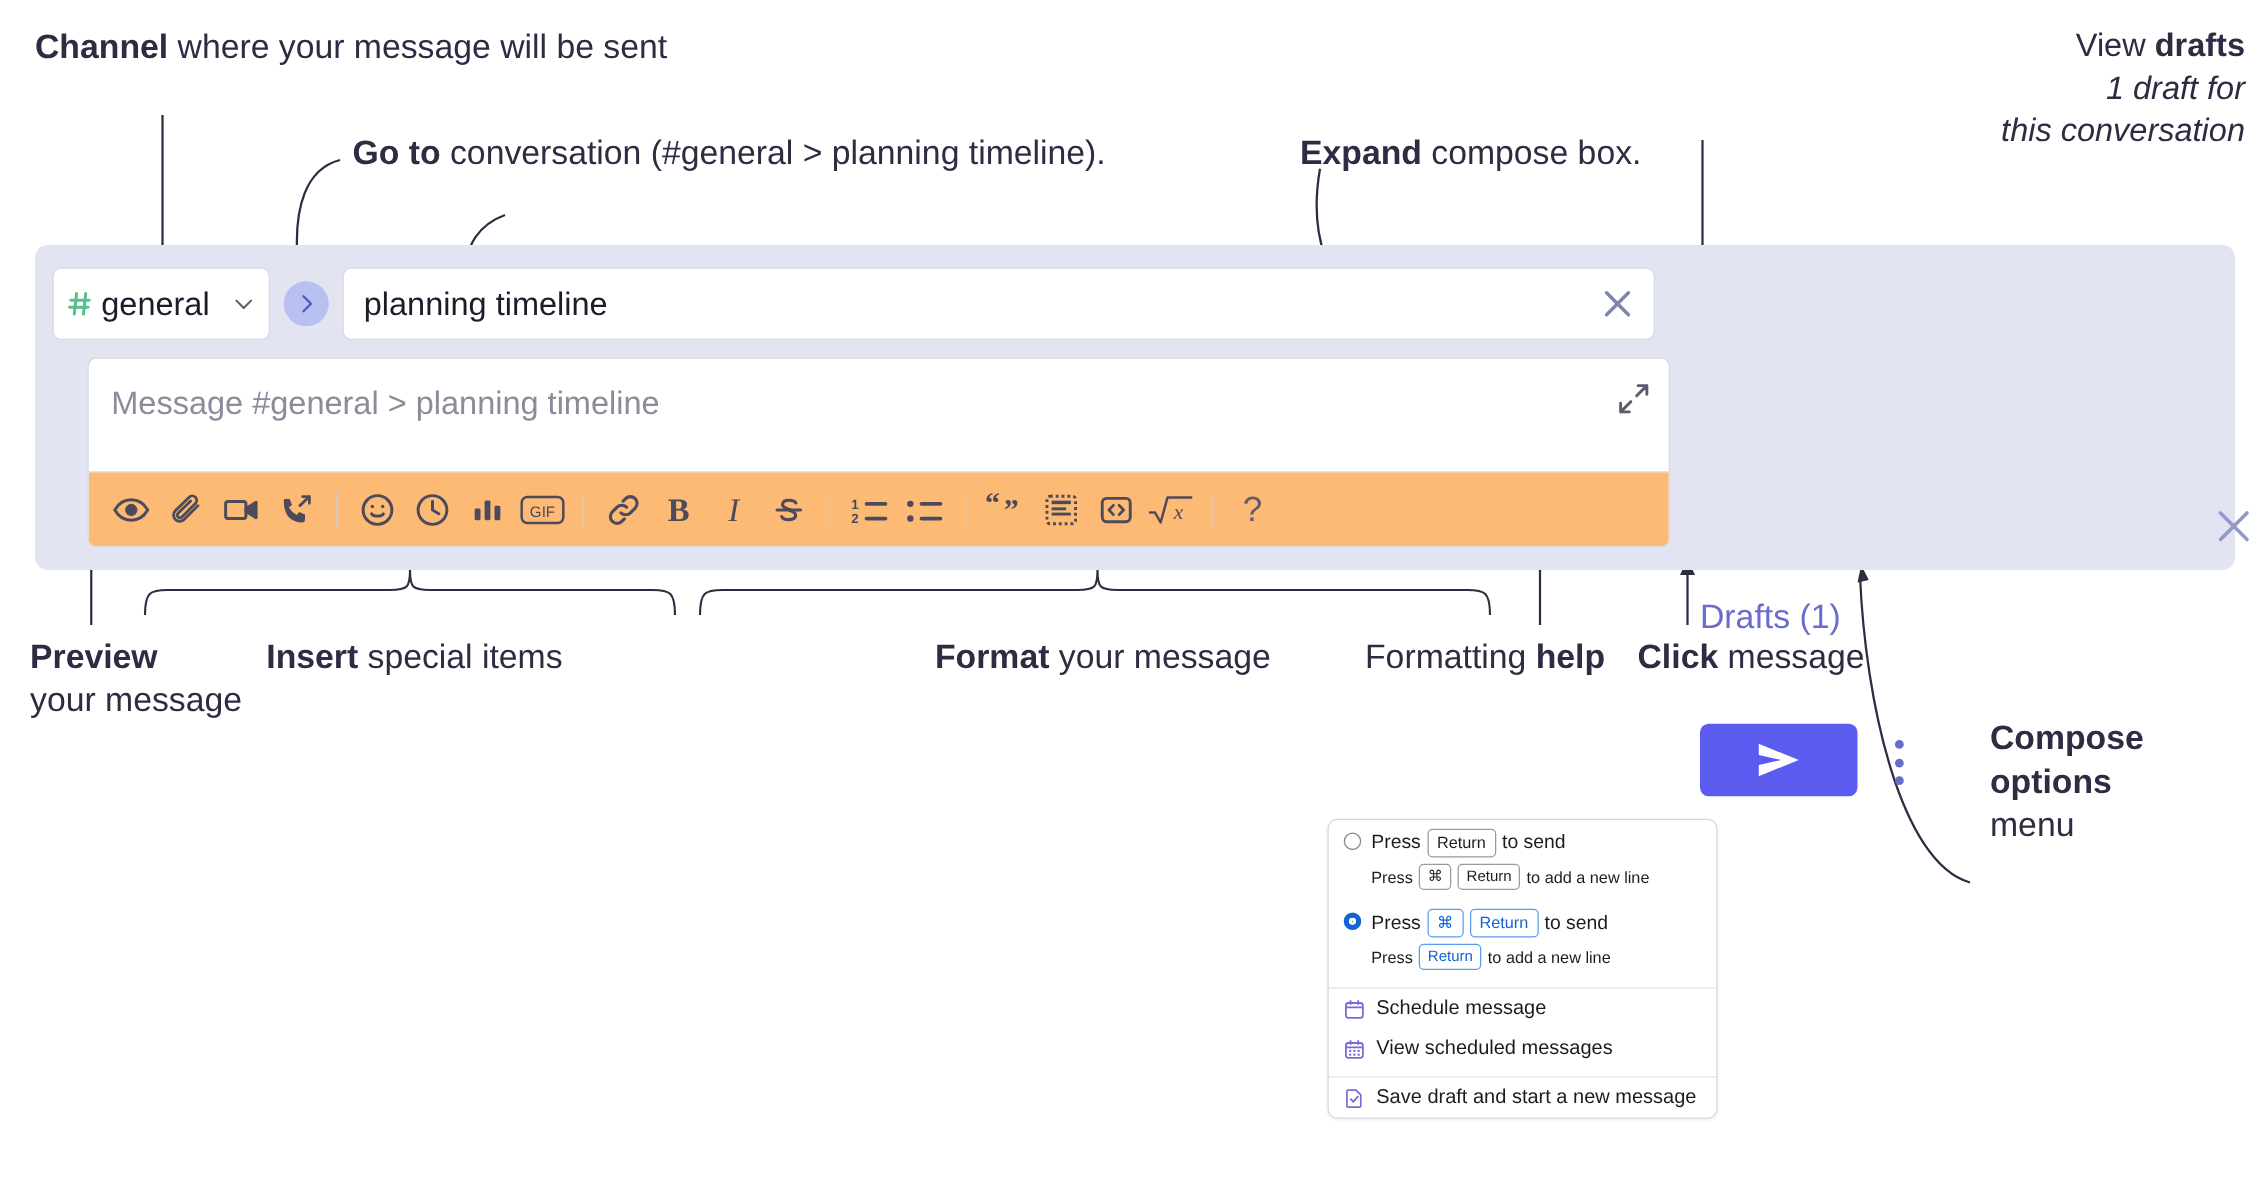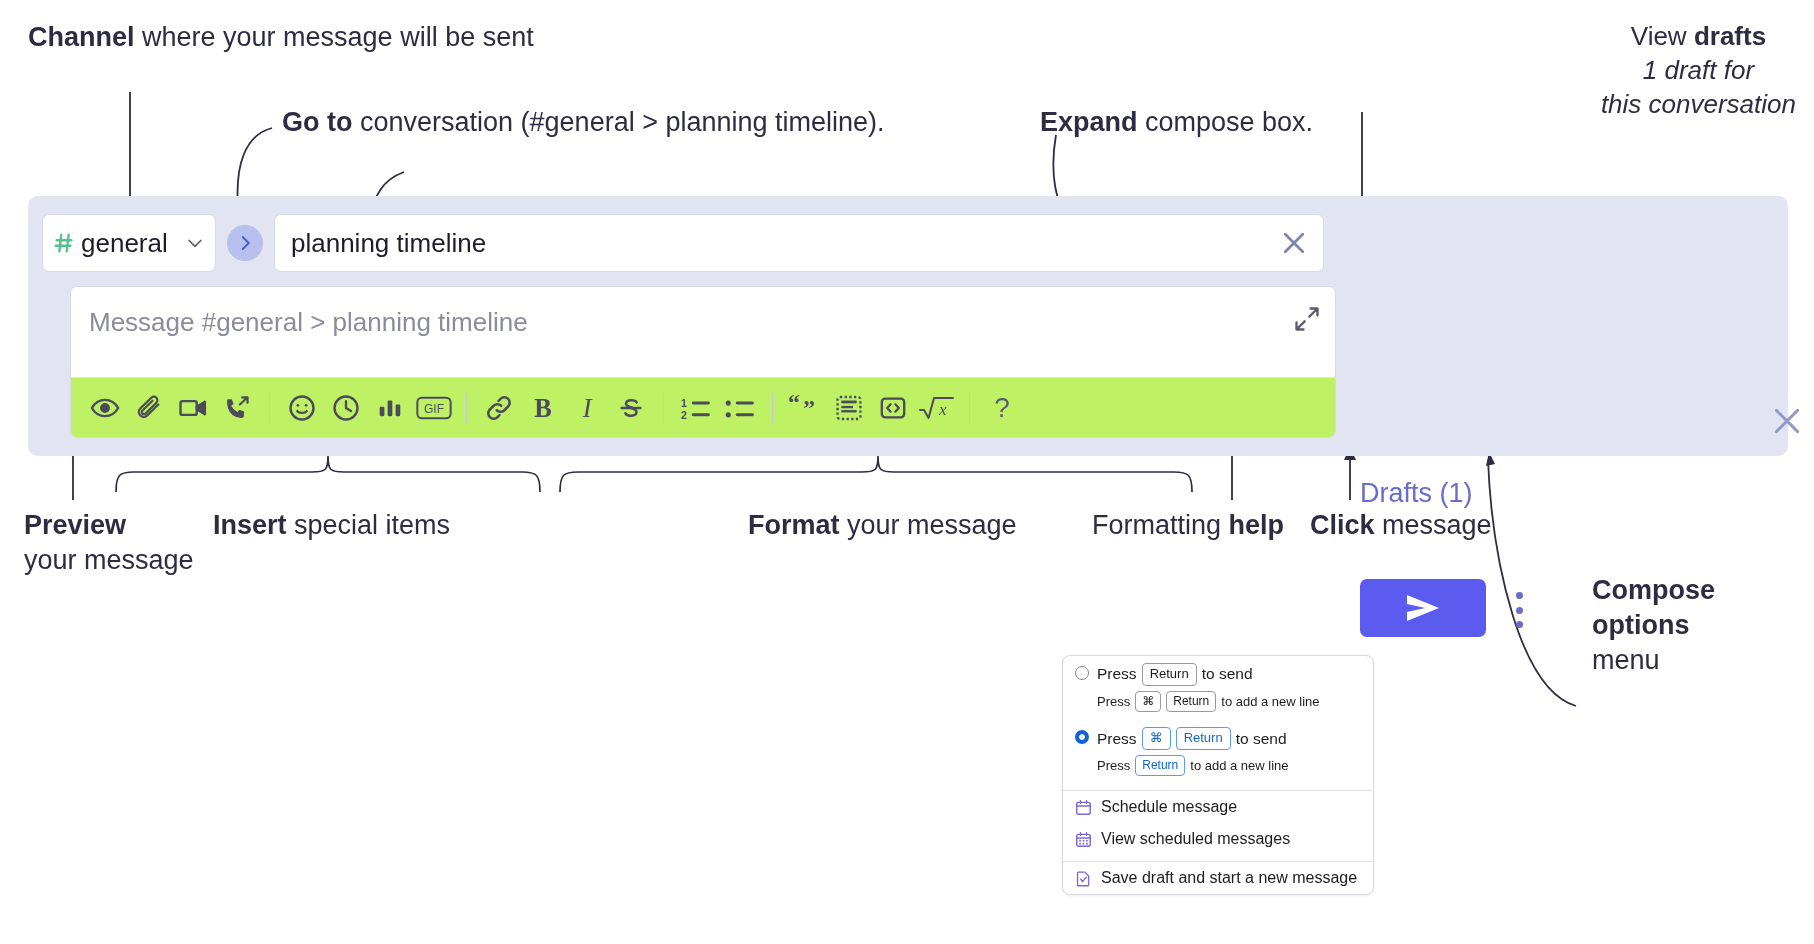--- a/index.html
+++ b/index.html
@@ -18,21 +18,21 @@
   .anno { position:absolute; color:#2e2c42; line-height:1.30; }
   .anno b { font-weight:bold; }
   .anno .lt { font-weight:normal; }
 
   #anno-channel   { left:28px;  top:20px;  font-size:27px; }
   #anno-channel .sub { font-style:italic; font-size:26px; }
 
   #anno-goto      { left:282px; top:105px; font-size:27px; white-space:nowrap; }
   #anno-topic     { left:412px; top:148px; font:27px/1.3 "Liberation Sans", sans-serif; white-space:nowrap; }
   #anno-expand    { left:1040px; top:105px; font-size:27px; white-space:nowrap; }
-  #anno-drafts    { right:18px; top:20px; font-size:26px; text-align:center; }
+  #anno-drafts    { right:18px; top:20px; font-size:26px; text-align:right; }
   #anno-drafts .sub { font-style:italic; }
 
   #anno-preview   { left:24px;  top:508px; font-size:27px; }
   #anno-insert    { left:213px; top:508px; font-size:27px; white-space:nowrap; }
   #anno-format    { left:748px; top:508px; font-size:27px; white-space:nowrap; }
   #anno-help      { left:1092px;top:508px; font-size:27px; white-space:nowrap; }
   #anno-send      { left:1310px;top:508px; font-size:27px; white-space:nowrap; }
   #anno-compose   { left:1592px;top:573px; font-size:27px; width:200px; }
 
   
@@ -71,21 +71,21 @@
     background:#ffffff; border:1px solid #d6d9e6; border-radius:7px;
     display:flex; flex-direction:column; overflow:hidden;
   }
   .msg-area { position:relative; flex:1; }
   .msg-placeholder {
     position:absolute; left:18px; top:20px; font-size:26px; color:#8b8b9b;
   }
   .expand-btn { position:absolute; right:14px; top:18px; width:28px; height:28px; }
 
   .toolbar {
-    height:60px; background:#bef264; border-top:1px solid #e3e5ee;
+    height:60px; background:#fdba74; border-top:1px solid #e3e5ee;
     display:flex; align-items:center; padding:0 12px; gap:0;
   }
   .tb {
     width:44px; height:44px; display:flex; align-items:center; justify-content:center;
     flex:0 0 auto;
   }
   .tb svg { display:block; }
   .sep { width:1px; height:30px; background:#c8cad6; margin:0 10px; flex:0 0 auto; }
   .tb.q { font-size:28px; color:#5c5c6e; }
 

